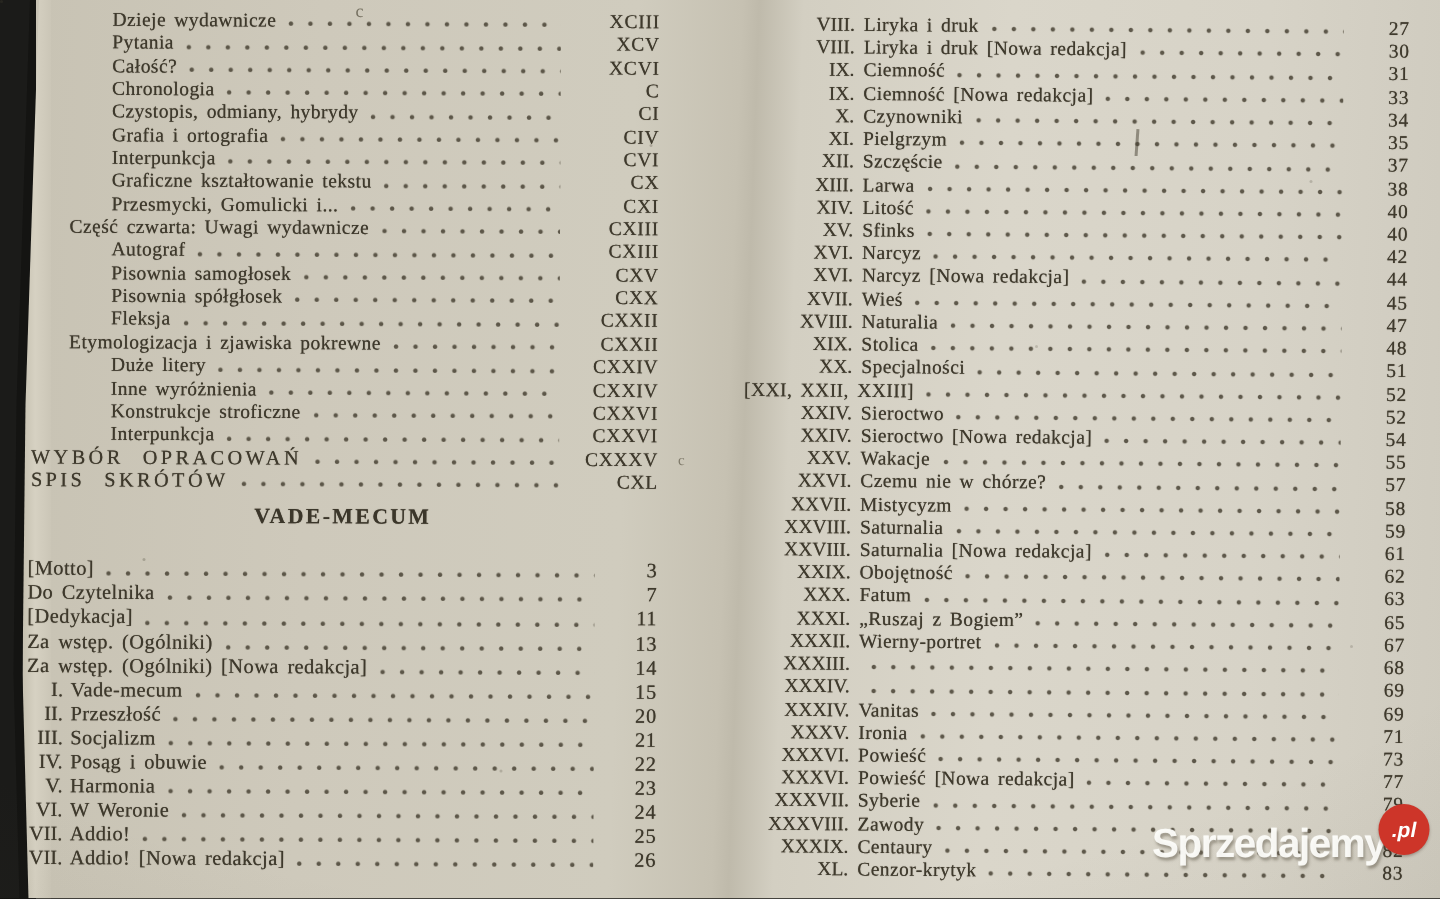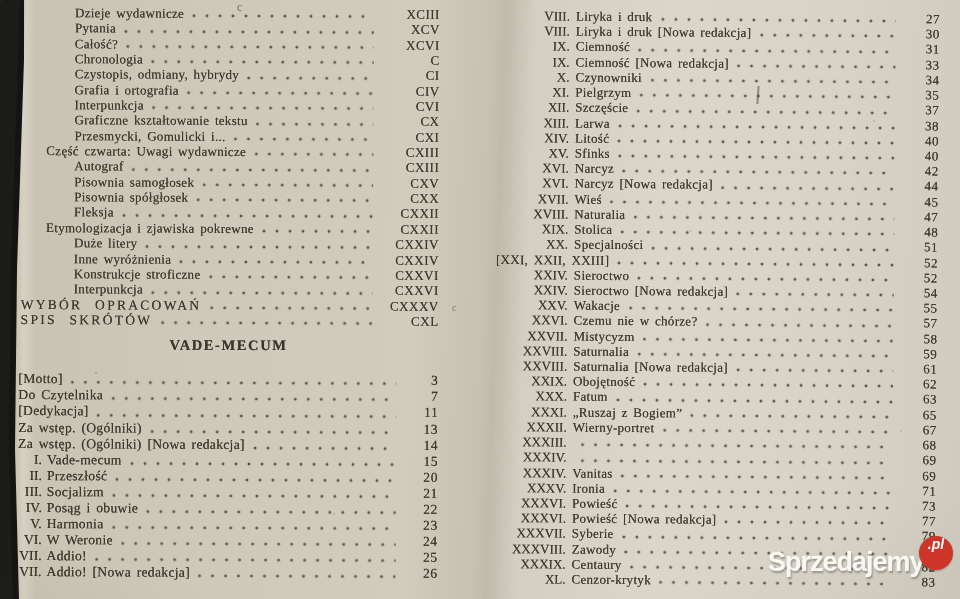--- a/index.html
+++ b/index.html
@@ -91,21 +91,21 @@
   
   .watermark{position:absolute;left:768px;top:549px;width:210px;height:50px;pointer-events:none;}
   .wm-text{
     font-family:"Liberation Sans","DejaVu Sans",sans-serif;font-weight:bold;
     font-size:27px;line-height:27px;letter-spacing:-1px;
     color:rgba(253,253,250,.93);
     text-shadow:1px 2px 2px rgba(110,104,88,.6), 0 0 1px rgba(255,255,255,.45);
   }
   .wm-badge{
     position:absolute;left:151px;top:-13px;width:34px;height:34px;border-radius:50%;
-    background:#cd3529;display:flex;align-items:flex-start;justify-content:center;
+    background:#cd3529;display:flex;align-items:center;justify-content:center;
     box-shadow:0 1px 2px rgba(60,40,30,.35);
   }
   .wm-badge span{
     color:#fff;font-family:"Liberation Sans","DejaVu Sans",sans-serif;
     font-weight:bold;font-style:italic;font-size:14px;letter-spacing:0;
   }
 </style>
 </head>
 <body>
 

